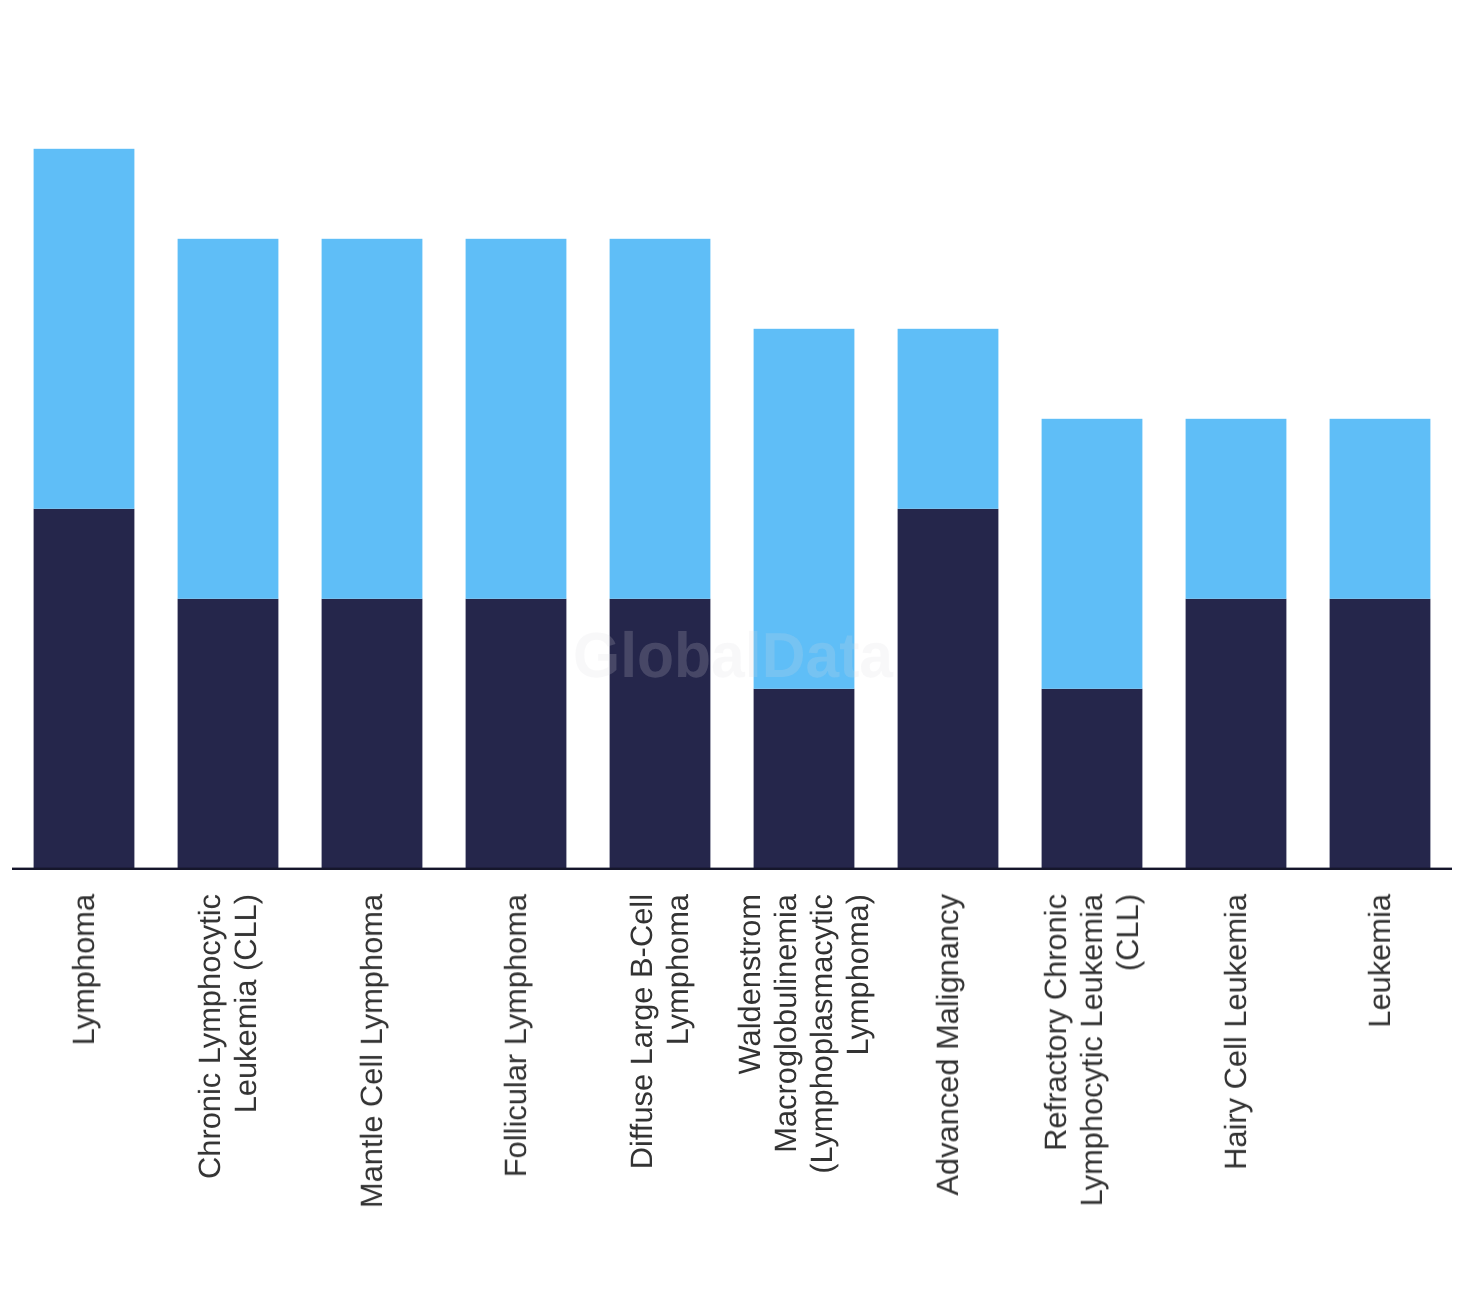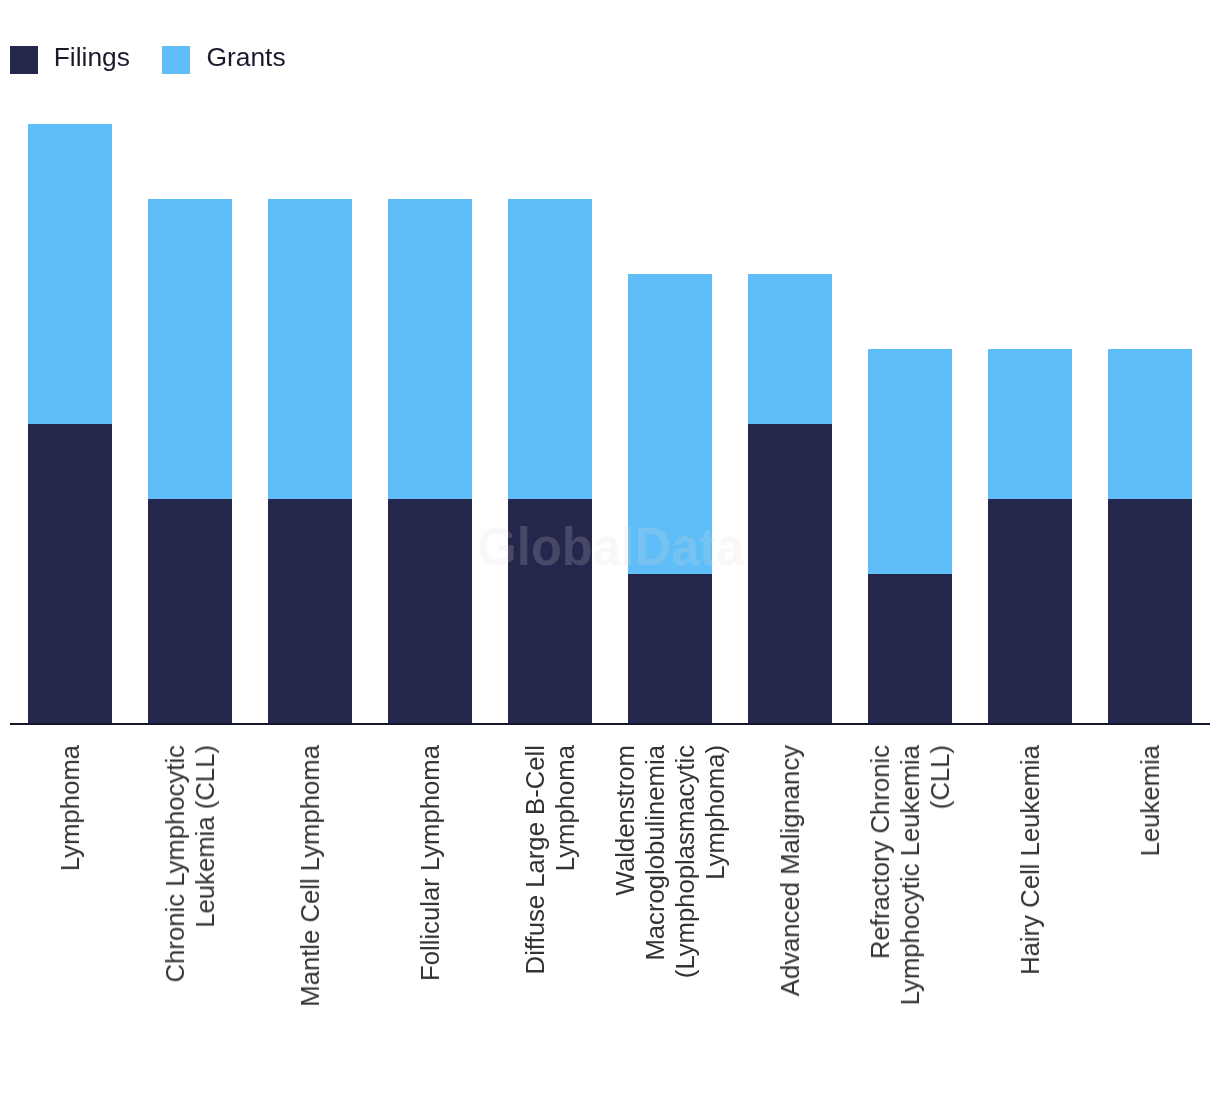--- a/index.html
+++ b/index.html
@@ -34,30 +34,20 @@
   .tl-rot{position:absolute;left:0;top:0;display:inline-block;
           transform-origin:0 0;transform:rotate(-90deg) translateX(-100%);
           text-align:right;white-space:nowrap;backface-visibility:hidden;}
   .tline{font-size:25.7px;line-height:30px;color:#333333;white-space:nowrap;}
 </style>
 </head>
 <body>
 
 <div id="root">
 
-  <div class="legend">
-    <div class="legend-item">
-      <span class="swatch" style="left: 10px; background: rgb(37, 38, 75);"></span>
-      <span class="legend-label" style="left:53.7px;">Filings</span>
-    </div>
-    <div class="legend-item">
-      <span class="swatch" style="left: 162.2px; background: rgb(95, 190, 247);"></span>
-      <span class="legend-label" style="left:206.4px;">Grants</span>
-    </div>
-  </div>
 
   <div class="plot">
     <div class="bar-group">
       <div class="bar-seg" style="left: 28px; width: 84px; top: 423.9px; height: 300px; background: rgb(37, 38, 75);"></div>
       <div class="bar-seg" style="left: 28px; width: 84px; top: 123.9px; height: 300px; background: rgb(95, 190, 247);"></div>
     </div>
     <div class="bar-group">
       <div class="bar-seg" style="left: 148px; width: 84px; top: 498.9px; height: 225px; background: rgb(37, 38, 75);"></div>
       <div class="bar-seg" style="left: 148px; width: 84px; top: 198.9px; height: 300px; background: rgb(95, 190, 247);"></div>
     </div>

